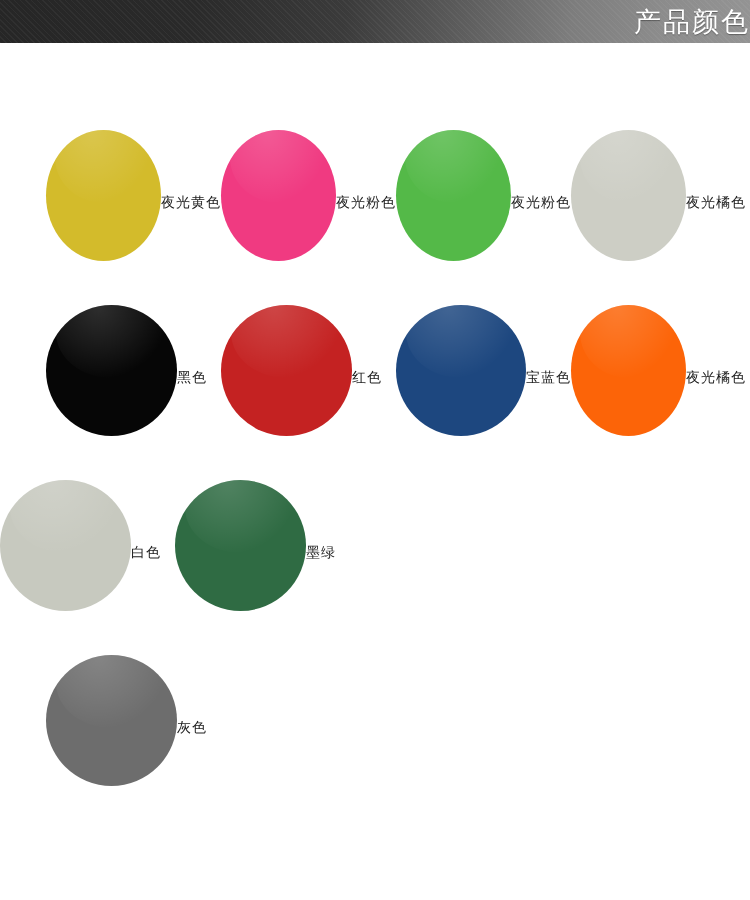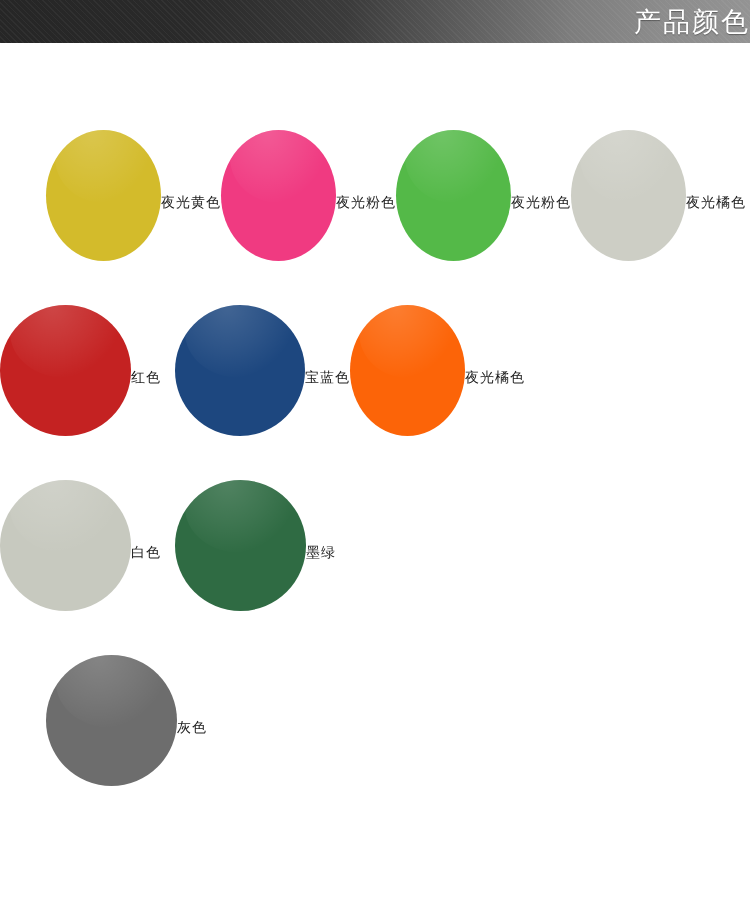--- a/index.html
+++ b/index.html
@@ -144,20 +144,26 @@
     </div>
     <div class="swatch-cell">
       <div class="swatch-disc" style="background: rgb(205, 206, 197);">
         <div class="sheen"></div>
       </div>
       <div class="swatch-label">夜光橘色</div>
     </div>
   </div>
 
   <div class="swatch-row">
+    <div class="swatch-cell row-offset">
+      <div class="swatch-disc" style="background: rgb(6, 6, 6);">
+        <div class="sheen"></div>
+      </div>
+      <div class="swatch-label">黑色</div>
+    </div>
     <div class="swatch-cell">
       <div class="swatch-disc" style="background: rgb(196, 34, 34);">
         <div class="sheen"></div>
       </div>
       <div class="swatch-label">红色</div>
     </div>
     <div class="swatch-cell">
       <div class="swatch-disc" style="background: rgb(29, 71, 127);">
         <div class="sheen"></div>
       </div>

